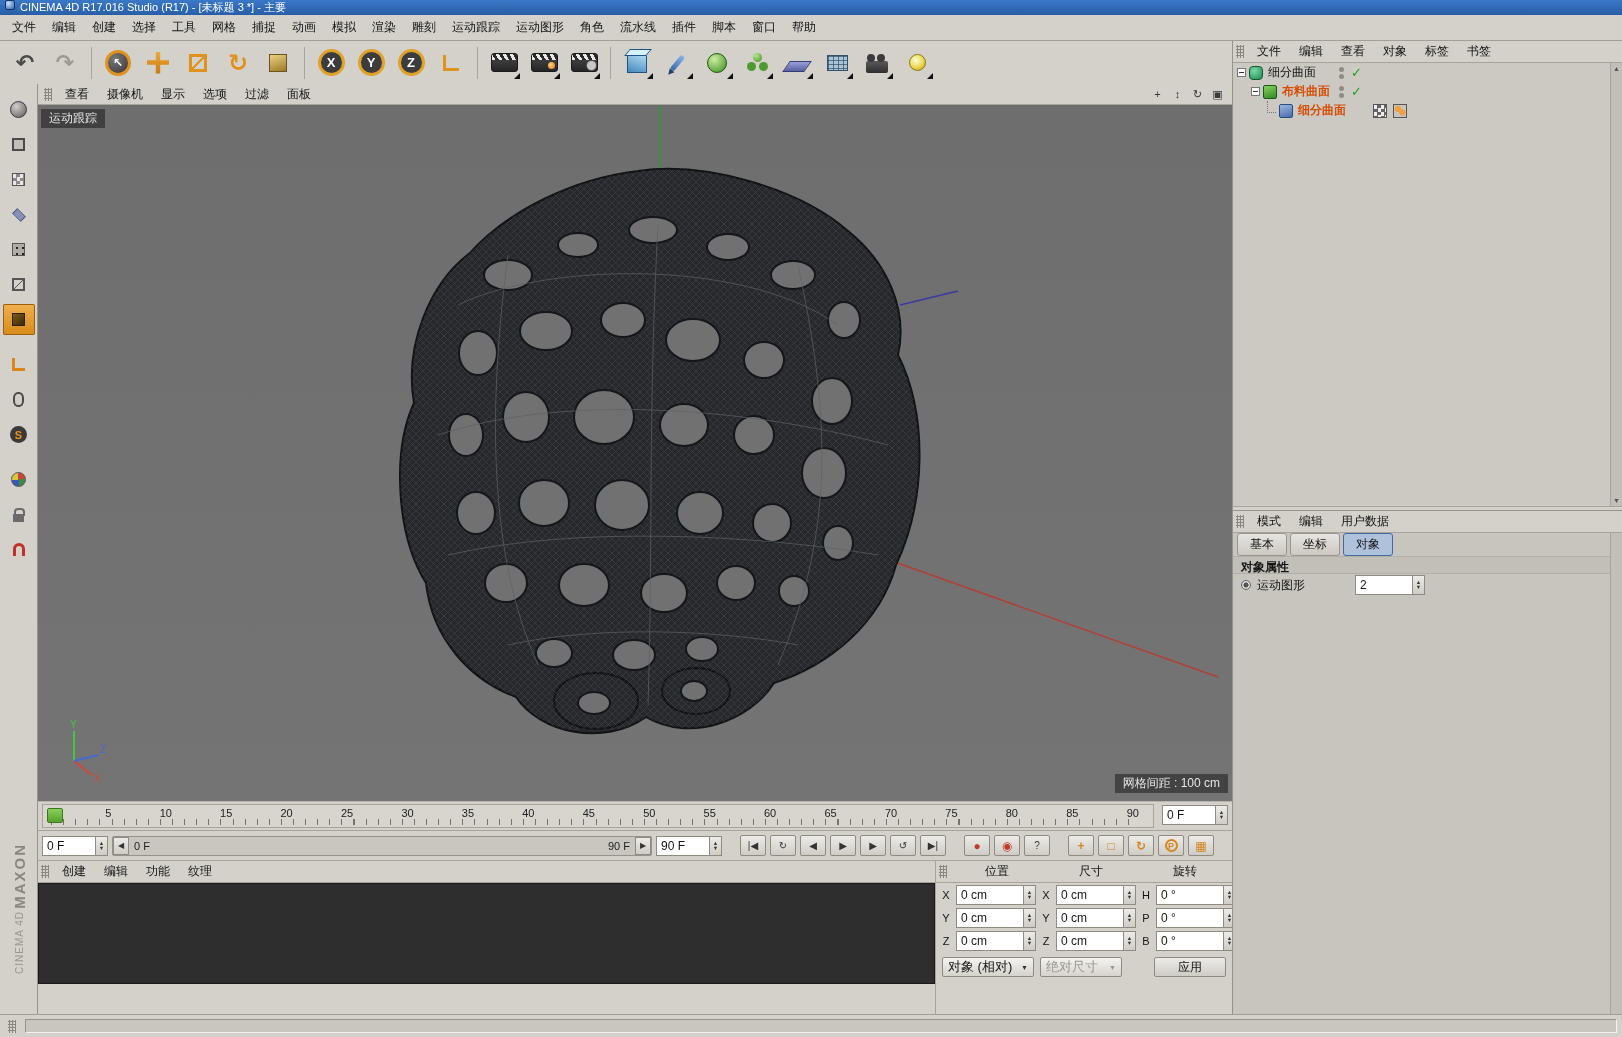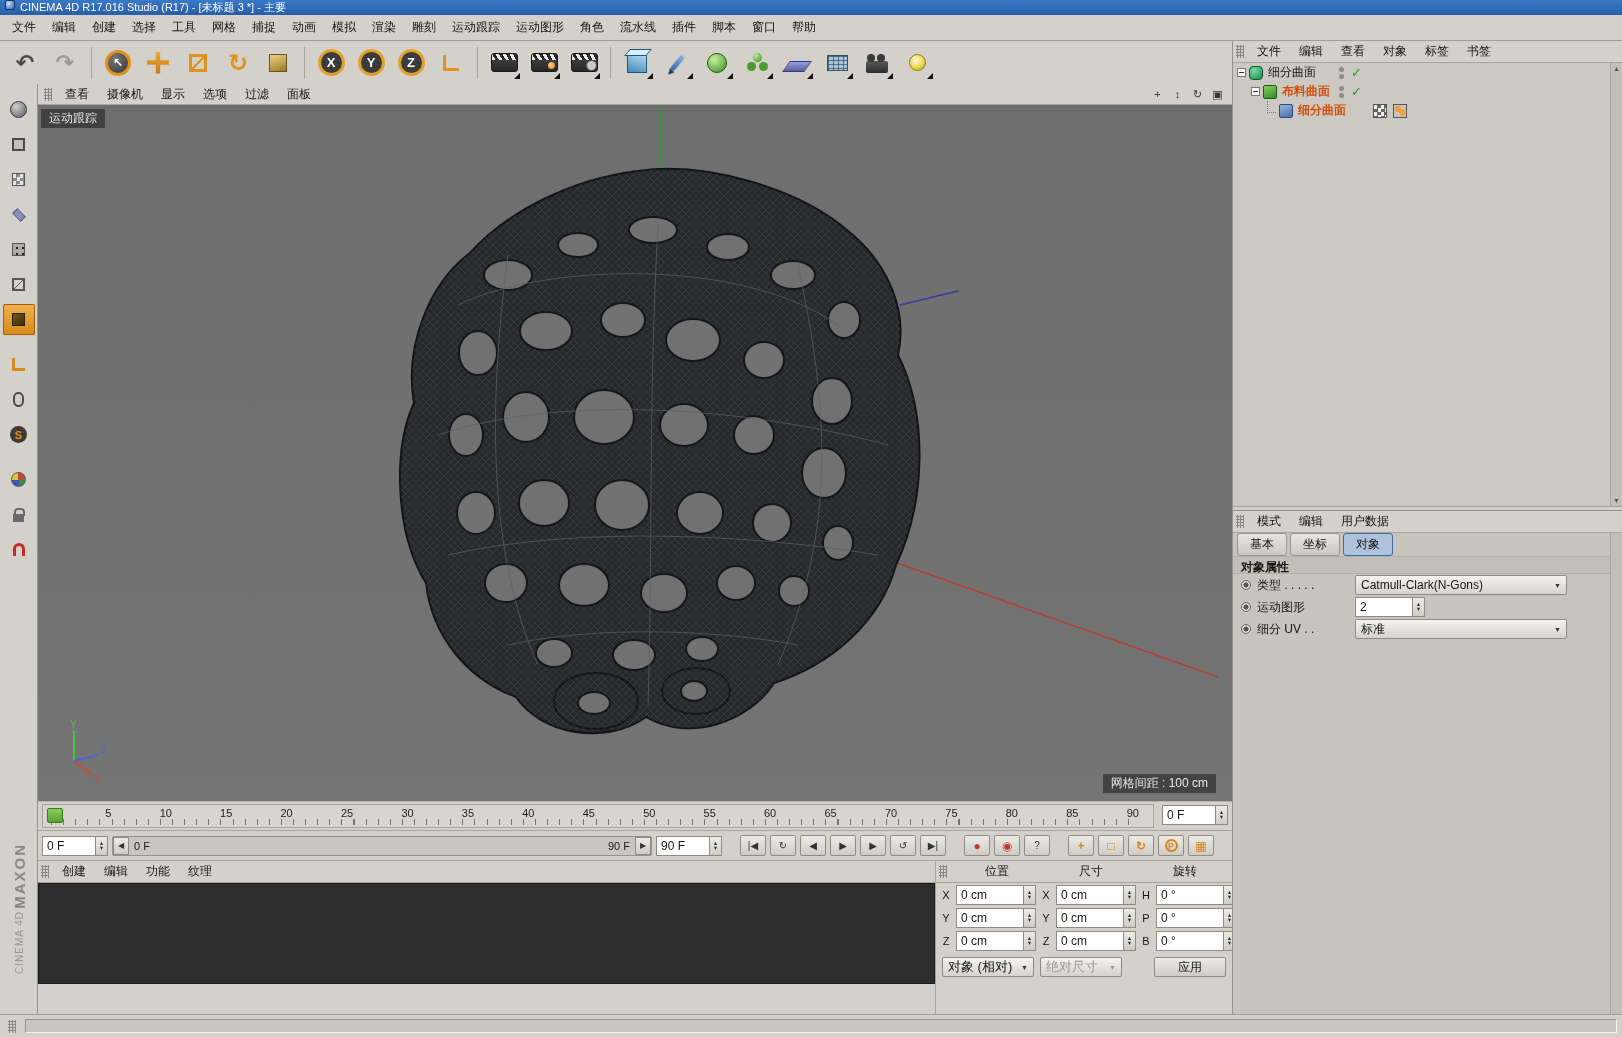--- a/index.html
+++ b/index.html
@@ -72,21 +72,21 @@
 #vp-menubar{position:absolute;left:38px;top:84px;width:1194px;height:21px;background:#d4d1ca;border-bottom:1px solid #a8a49c;display:flex;align-items:center;gap:2px;padding-left:3px}
 .grip{width:8px;height:13px;background-image:radial-gradient(#8a8780 1px,transparent 1.2px);background-size:3px 3px;margin:0 3px;flex:0 0 auto}
 .vp-menu-item{padding:2px 8px}
 .vp-nav{margin-left:auto;display:flex;gap:3px;padding-right:6px}
 .vp-nav span{width:17px;height:15px;display:flex;align-items:center;justify-content:center;font-size:11px;color:#3a3a3a}
 
 
 #viewport{position:absolute;left:38px;top:105px;width:1194px;height:696px;background:linear-gradient(#6e6e6e,#747474);overflow:hidden}
 .vp-tag{position:absolute;background:rgba(28,28,28,.55);color:#e6e6e6;font-size:12px;padding:1px 8px;z-index:5}
 #vp-view-label{left:3px;top:4px}
-#vp-grid-label{right:16px;bottom:8px}
+#vp-grid-label{right:4px;bottom:8px}
 #mesh-svg{position:absolute;left:0;top:0}
 #axis-gizmo{position:absolute;left:14px;bottom:18px}
 
 
 #ruler{position:absolute;left:38px;top:801px;width:1194px;height:30px;background:#d4d1ca;border-top:1px solid #b8b5ae;border-bottom:1px solid #a8a49c}
 .ruler-track{position:absolute;left:4px;top:2px;width:1112px;height:24px;background:#d8d5ce;border:1px solid #a8a49c}
 .ruler-labels{position:absolute;left:8px;right:14px;top:2px;display:flex;justify-content:space-between;font-size:11px;color:#222}
 .tickstrip{position:absolute;left:8px;right:14px;bottom:2px;height:6px;background:repeating-linear-gradient(90deg,#77736b 0 1px,transparent 1px 12.1px)}
 .frame-marker{position:absolute;left:4px;top:3px;width:16px;height:15px;background:linear-gradient(#8cd05a,#55a02e);border:1px solid #3a7a1e;border-radius:2px}
 .ruler-frame-box{position:absolute;right:4px;top:3px;width:66px}
@@ -662,39 +662,29 @@
   </div>
   <div class="am-body">
     <div class="am-tabs">
       <span class="tab">基本</span>
       <span class="tab">坐标</span>
       <span class="tab active">对象</span>
     </div>
     <div class="am-section">对象属性</div>
     <div class="prop-row">
       <span class="prop-toggle"></span>
-      <span class="prop-label">类型 . . . . .</span>
-      <span class="dd">Catmull-Clark(N-Gons)</span>
-    </div>
-    <div class="prop-row">
-      <span class="prop-toggle"></span>
       <span class="prop-label">运动图形</span>
       <div class="nfield">
           <span class="v">2</span>
           <span class="st">
             <i class="up"></i>
             <i class="dn"></i>
           </span>
         </div>
     </div>
-    <div class="prop-row">
-      <span class="prop-toggle"></span>
-      <span class="prop-label">细分 UV . .</span>
-      <span class="dd">标准</span>
-    </div>
     <div class="am-scroll"></div>
   </div>
 </div>
 
 <div id="statusbar">
   <span class="grip"></span>
   <span class="status-field"></span>
 </div>
 
 </body></html>

